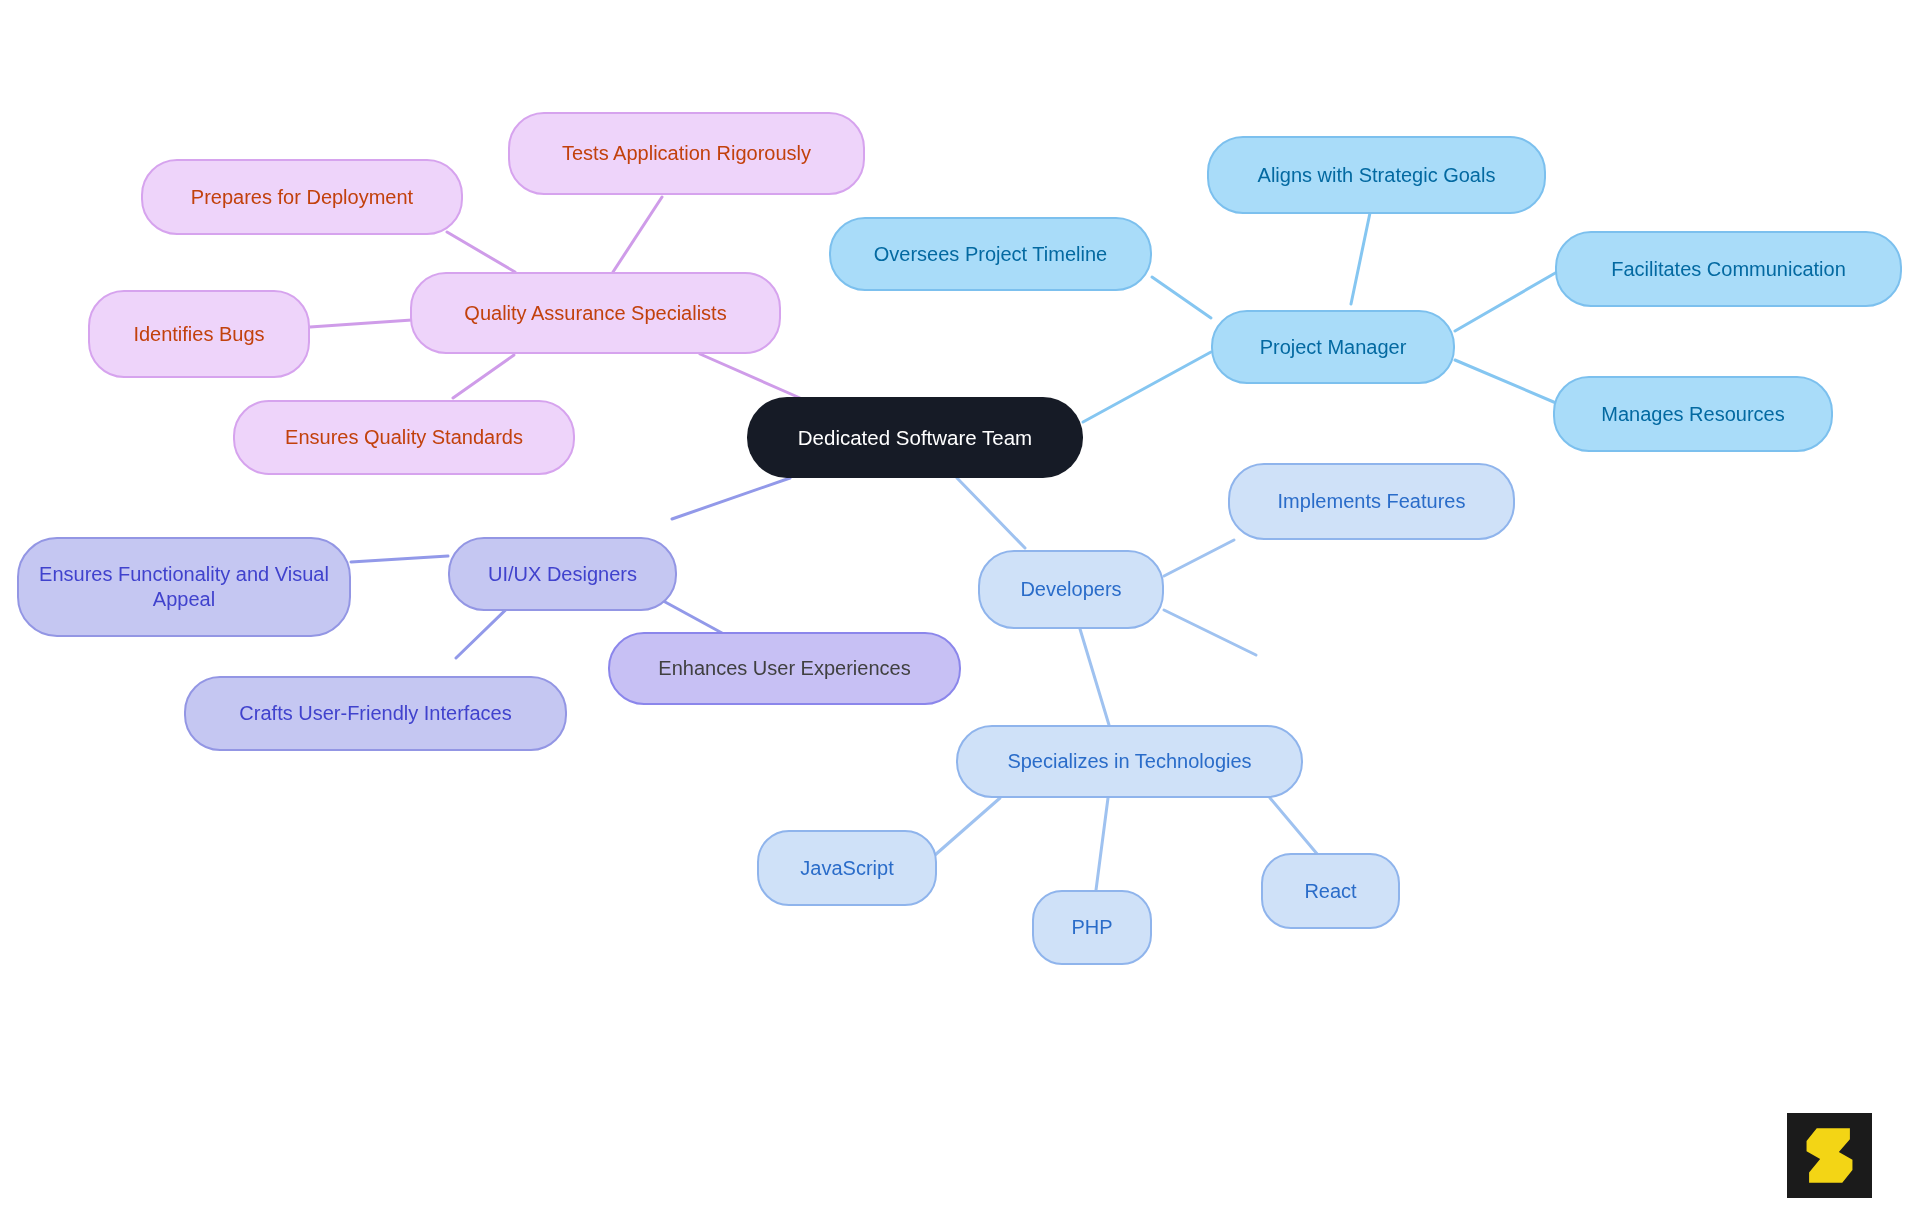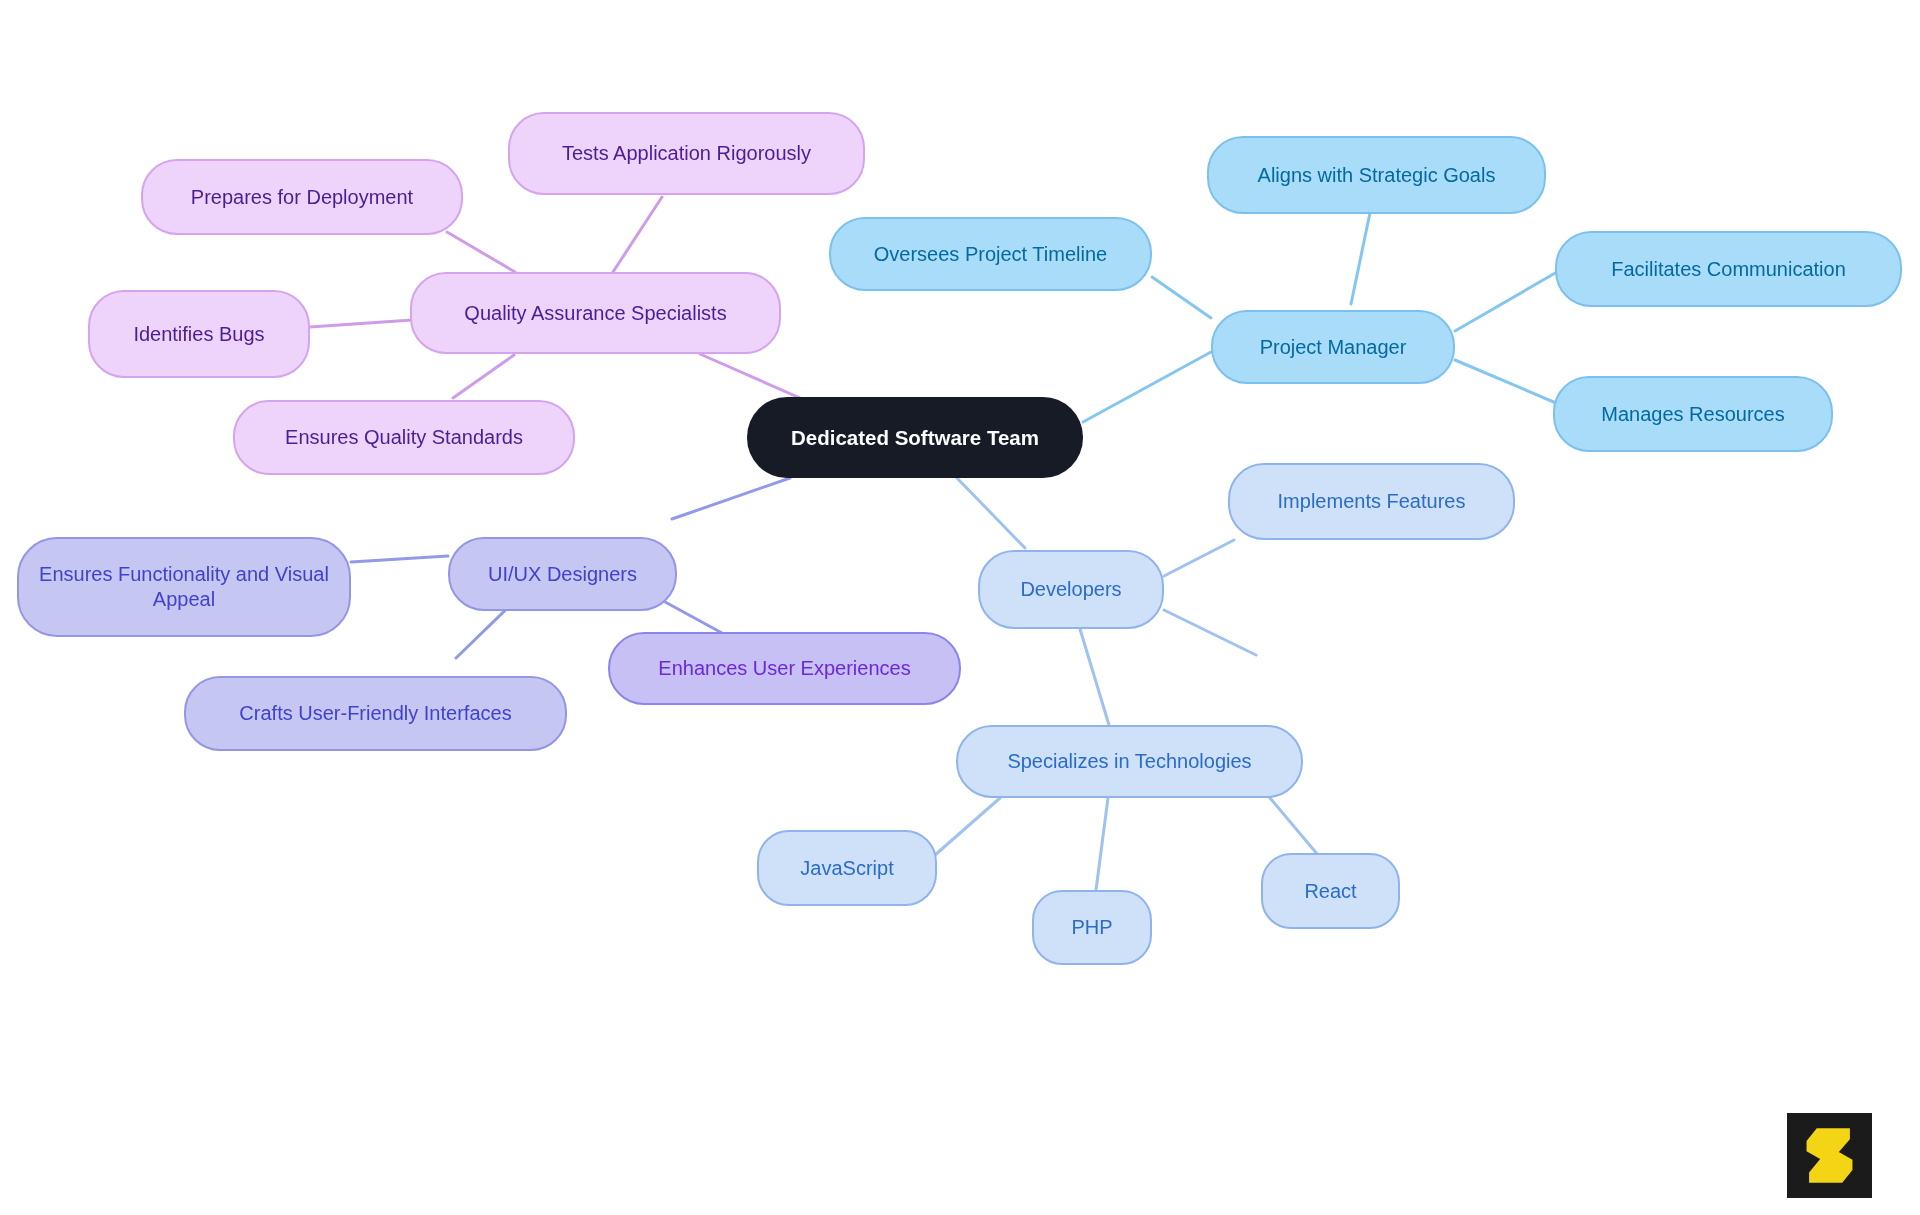--- a/index.html
+++ b/index.html
@@ -7,26 +7,26 @@
   .canvas{position:relative;width:1920px;height:1215px;background:#ffffff;overflow:hidden;}
   .edges{position:absolute;left:0;top:0;width:1920px;height:1215px;}
   .edge{fill:none;stroke-width:3;stroke-linecap:round;}
   .edge-pm{stroke:#85c6f1;}
   .edge-dev{stroke:#9fc2f0;}
   .edge-ux{stroke:#9299e9;}
   .edge-qa{stroke:#cf9ce9;}
   .node{position:absolute;display:flex;align-items:center;justify-content:center;
         text-align:center;box-sizing:border-box;border-radius:36px;
         font-size:20px;font-weight:500;line-height:1.25;padding:0 16px;cursor:pointer;}
-  .central{background:#161b26;color:#ffffff;border:none;border-radius:40px;font-size:20.5px;font-weight:700;}
+  .central{background:#161b26;color:#ffffff;border:none;border-radius:40px;font-size:20.5px;font-weight:400;}
   .pm {background:#a9dcf9;border:2px solid #7cc0ee;color:#0369a1;margin-top:6px;}
   .dev{background:#cfe1f8;border:2px solid #8fb4ec;color:#2a6cc9;}
   .ux {background:#c5c7f2;border:2px solid #9396e4;color:#4042cd;margin-top:20px;}
-  .uxv{background:#c7c0f4;border:2px solid #8b86eb;color:#6d28d9;}
-  .qa {background:#eed4fa;border:2px solid #d6a3ee;color:#4c1d95;}
+  .uxv{background:#c7c0f4;border:2px solid #8b86eb;color:#404040;}
+  .qa {background:#eed4fa;border:2px solid #d6a3ee;color:#c2410c;}
   .logo{position:absolute;left:1787px;top:1113px;width:85px;height:85px;}
   .logo svg{display:block;width:100%;height:100%;}
 </style>
 </head>
 <body>
 
 <div class="canvas">
 
   <svg class="edges" viewBox="0 0 1920 1215">
 

